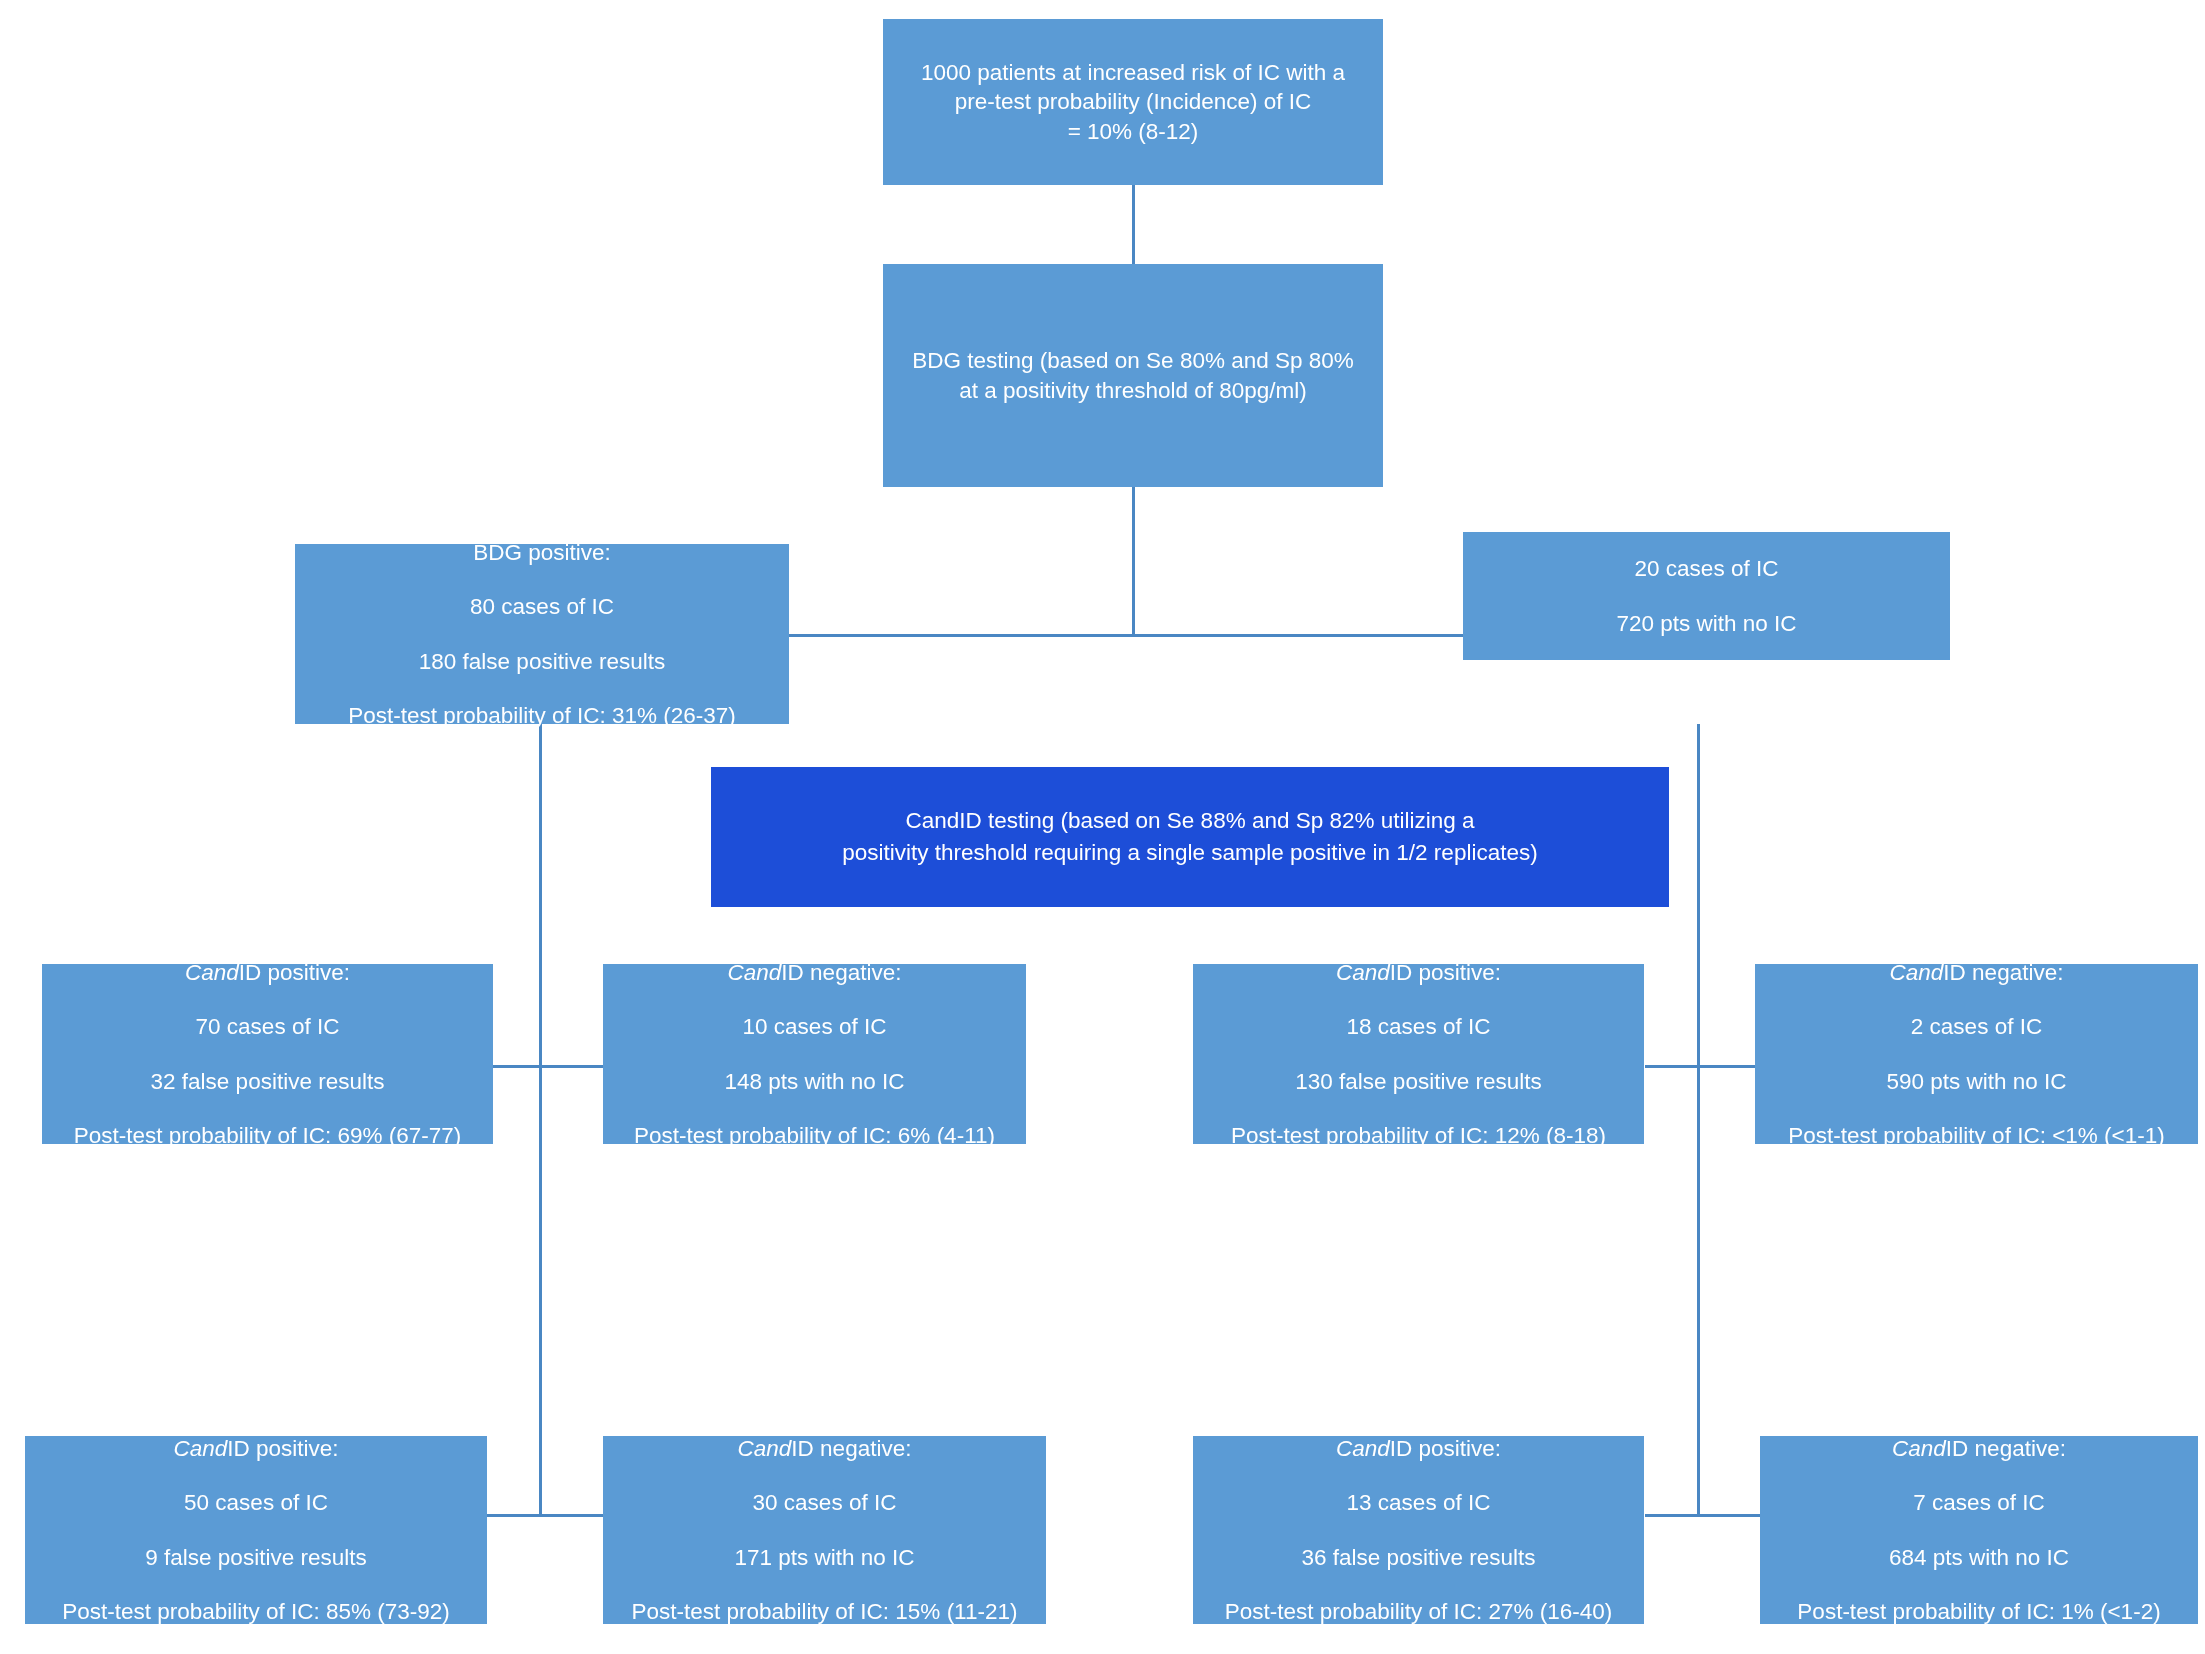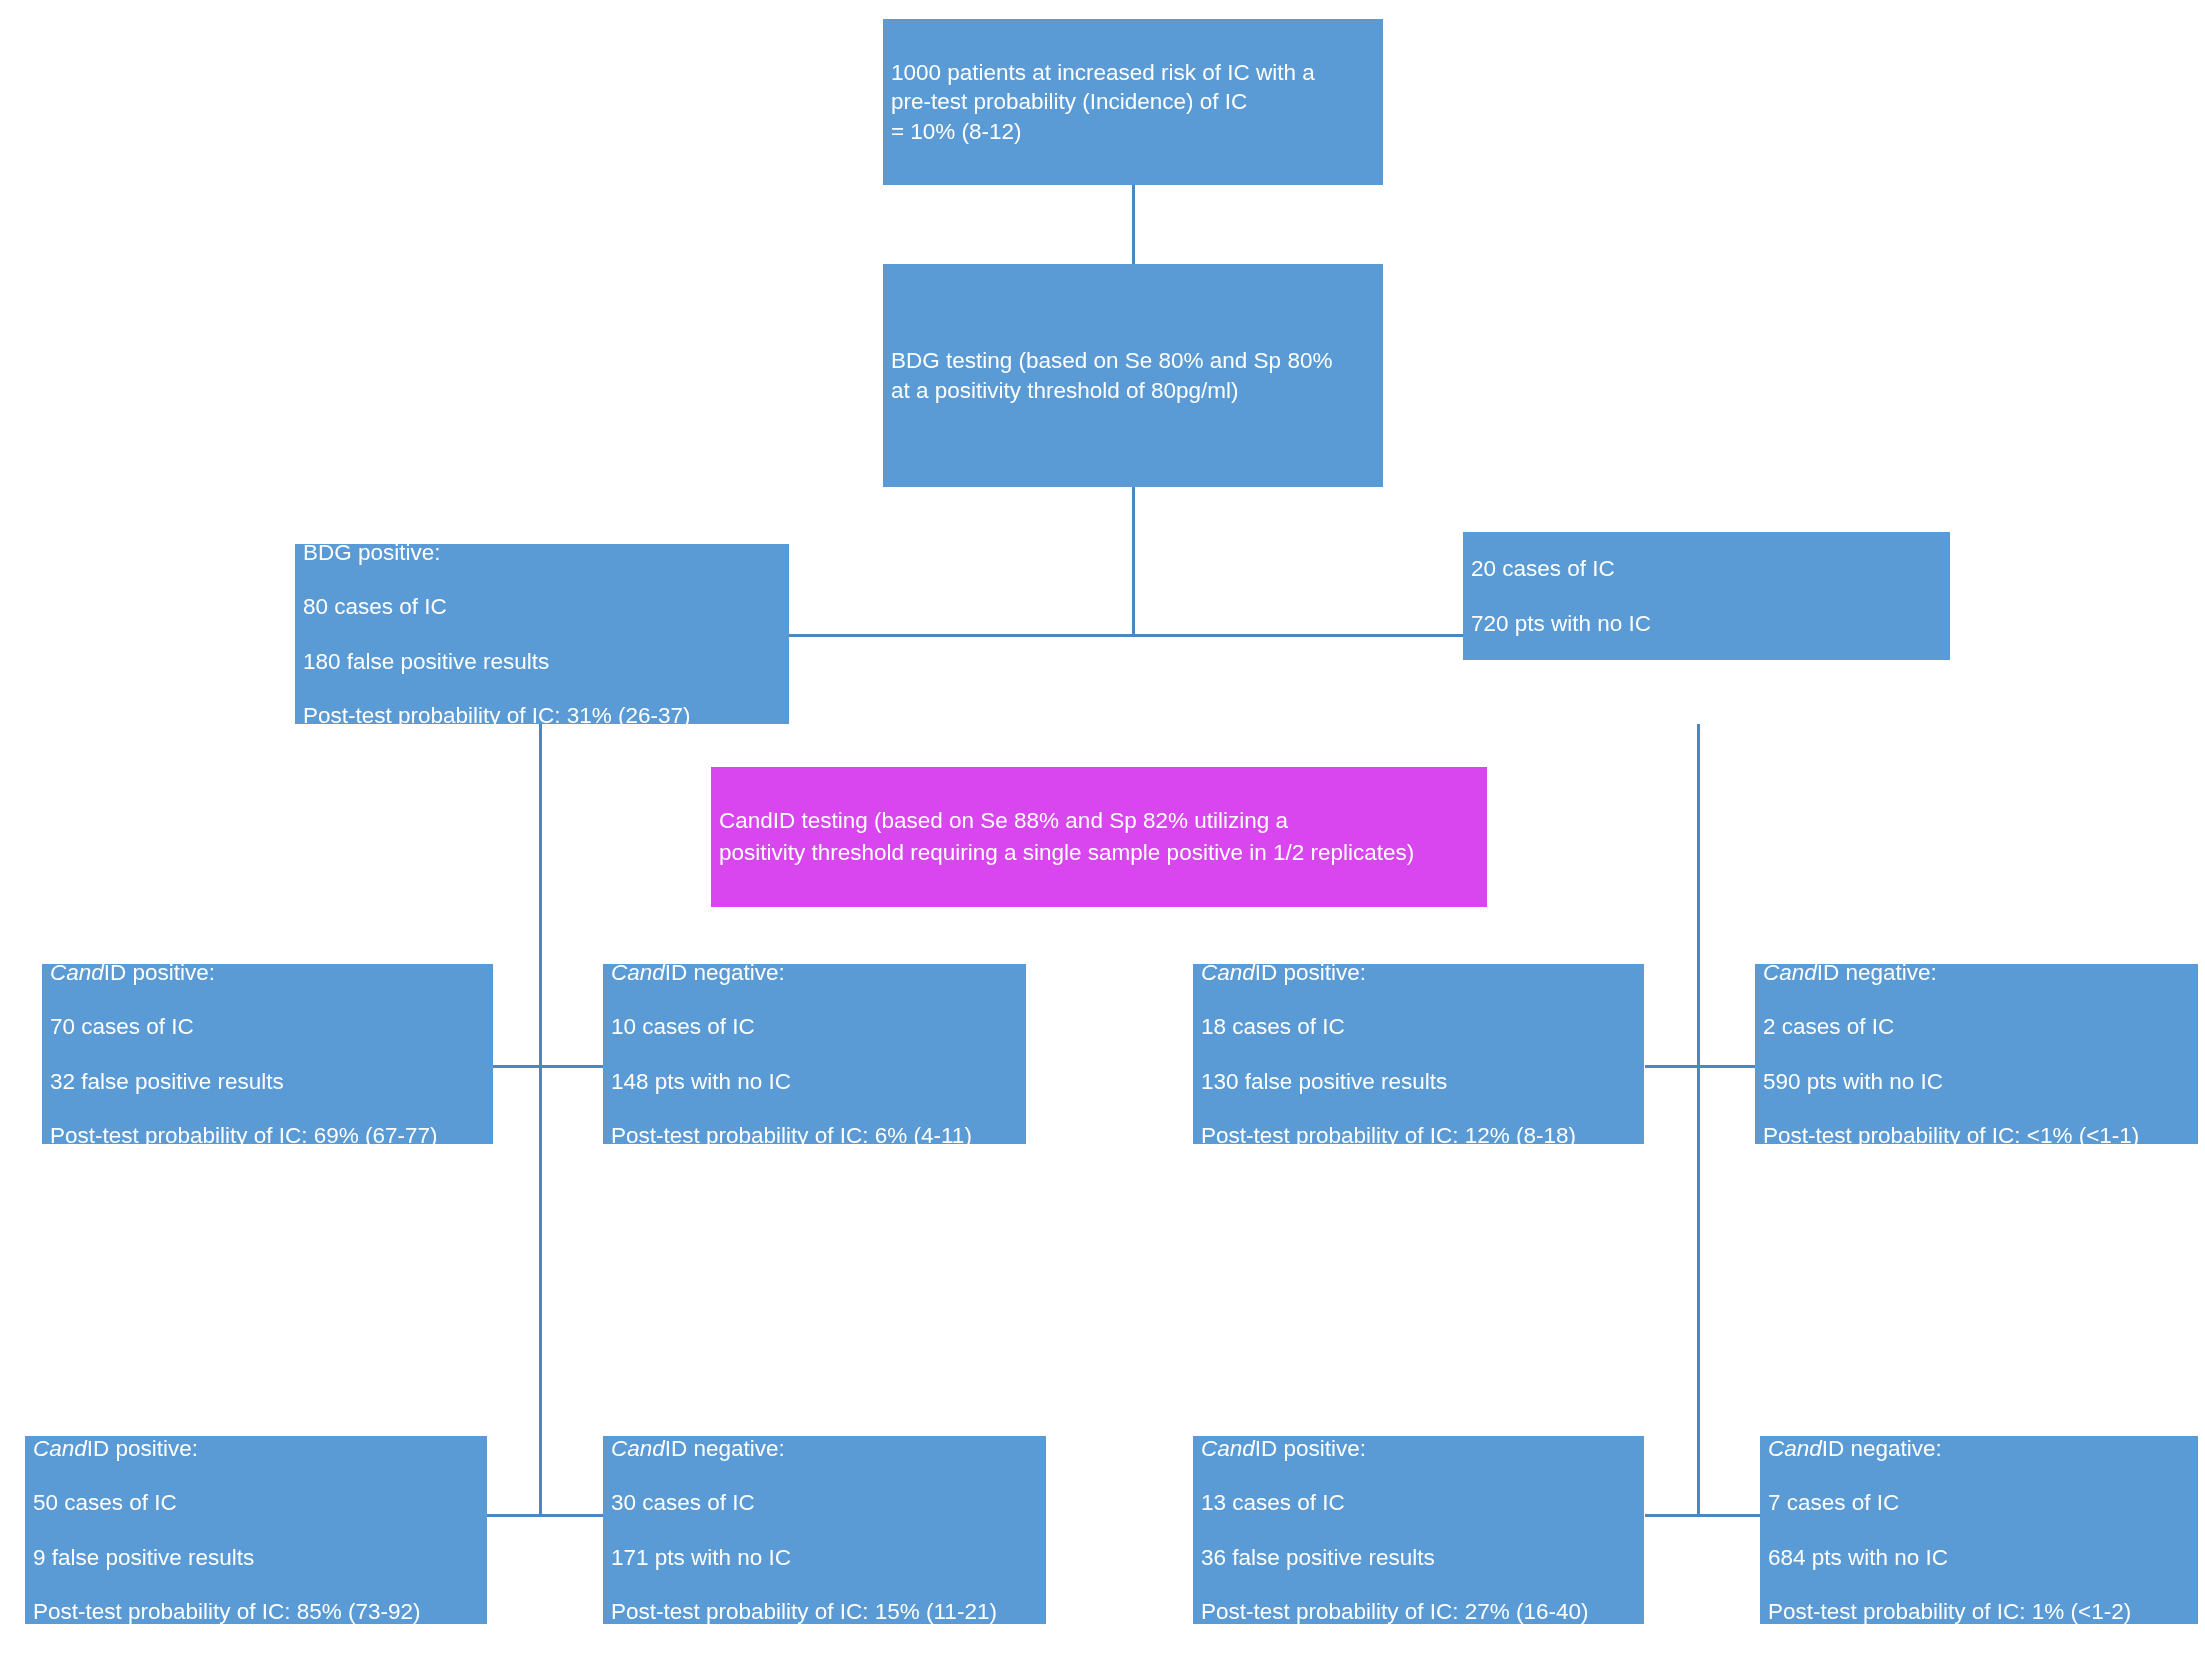--- a/index.html
+++ b/index.html
@@ -20,21 +20,21 @@
   }
   .node {
     position: absolute;
     background: #5B9BD5;
     color: #FFFFFF;
     box-sizing: border-box;
     display: flex;
     flex-direction: column;
     align-items: center;
     justify-content: center;
-    text-align: left;
+    text-align: center;
     font-size: 22.5px;
     line-height: 1.12;
     padding: 5.6px 7.9px;
   }
   .node .ln {
     display: block;
     width: 100%;
     white-space: nowrap;
   }
   
@@ -90,21 +90,21 @@
     <span class="ln">Post-test probability of IC: 31% (26-37)</span>
   </div>
 
   <div class="node result" style="left: 1463px; top: 532px; width: 487px; height: 128px; background: rgb(91, 155, 213); color: rgb(255, 255, 255);">
     <span class="ln">BDG negative:</span>
     <span class="ln">20 cases of IC</span>
     <span class="ln">720 pts with no IC</span>
     <span class="ln">Post-test probability of IC: 3% (2-4)</span>
   </div>
 
-  <div class="node testwide" style="left: 711px; top: 767px; width: 776px; height: 140px; background: #d946ef; color: rgb(255, 255, 255);">
+  <div class="node testwide" style="left: 711px; top: 767px; width: 958px; height: 140px; background: #1d4ed8; color: rgb(255, 255, 255);">
     <span class="ln">CandID testing (based on Se 88% and Sp 82% utilizing a</span>
     <span class="ln">positivity threshold requiring a single sample positive in 1/2 replicates)</span>
   </div>
 
   <div class="node result" style="left: 42px; top: 964px; width: 451px; height: 180px; background: rgb(91, 155, 213); color: rgb(255, 255, 255);">
     <span class="ln"><i class="ital">Cand</i><span>ID positive:</span></span>
     <span class="ln">70 cases of IC</span>
     <span class="ln">32 false positive results</span>
     <span class="ln">Post-test probability of IC: 69% (67-77)</span>
   </div>

